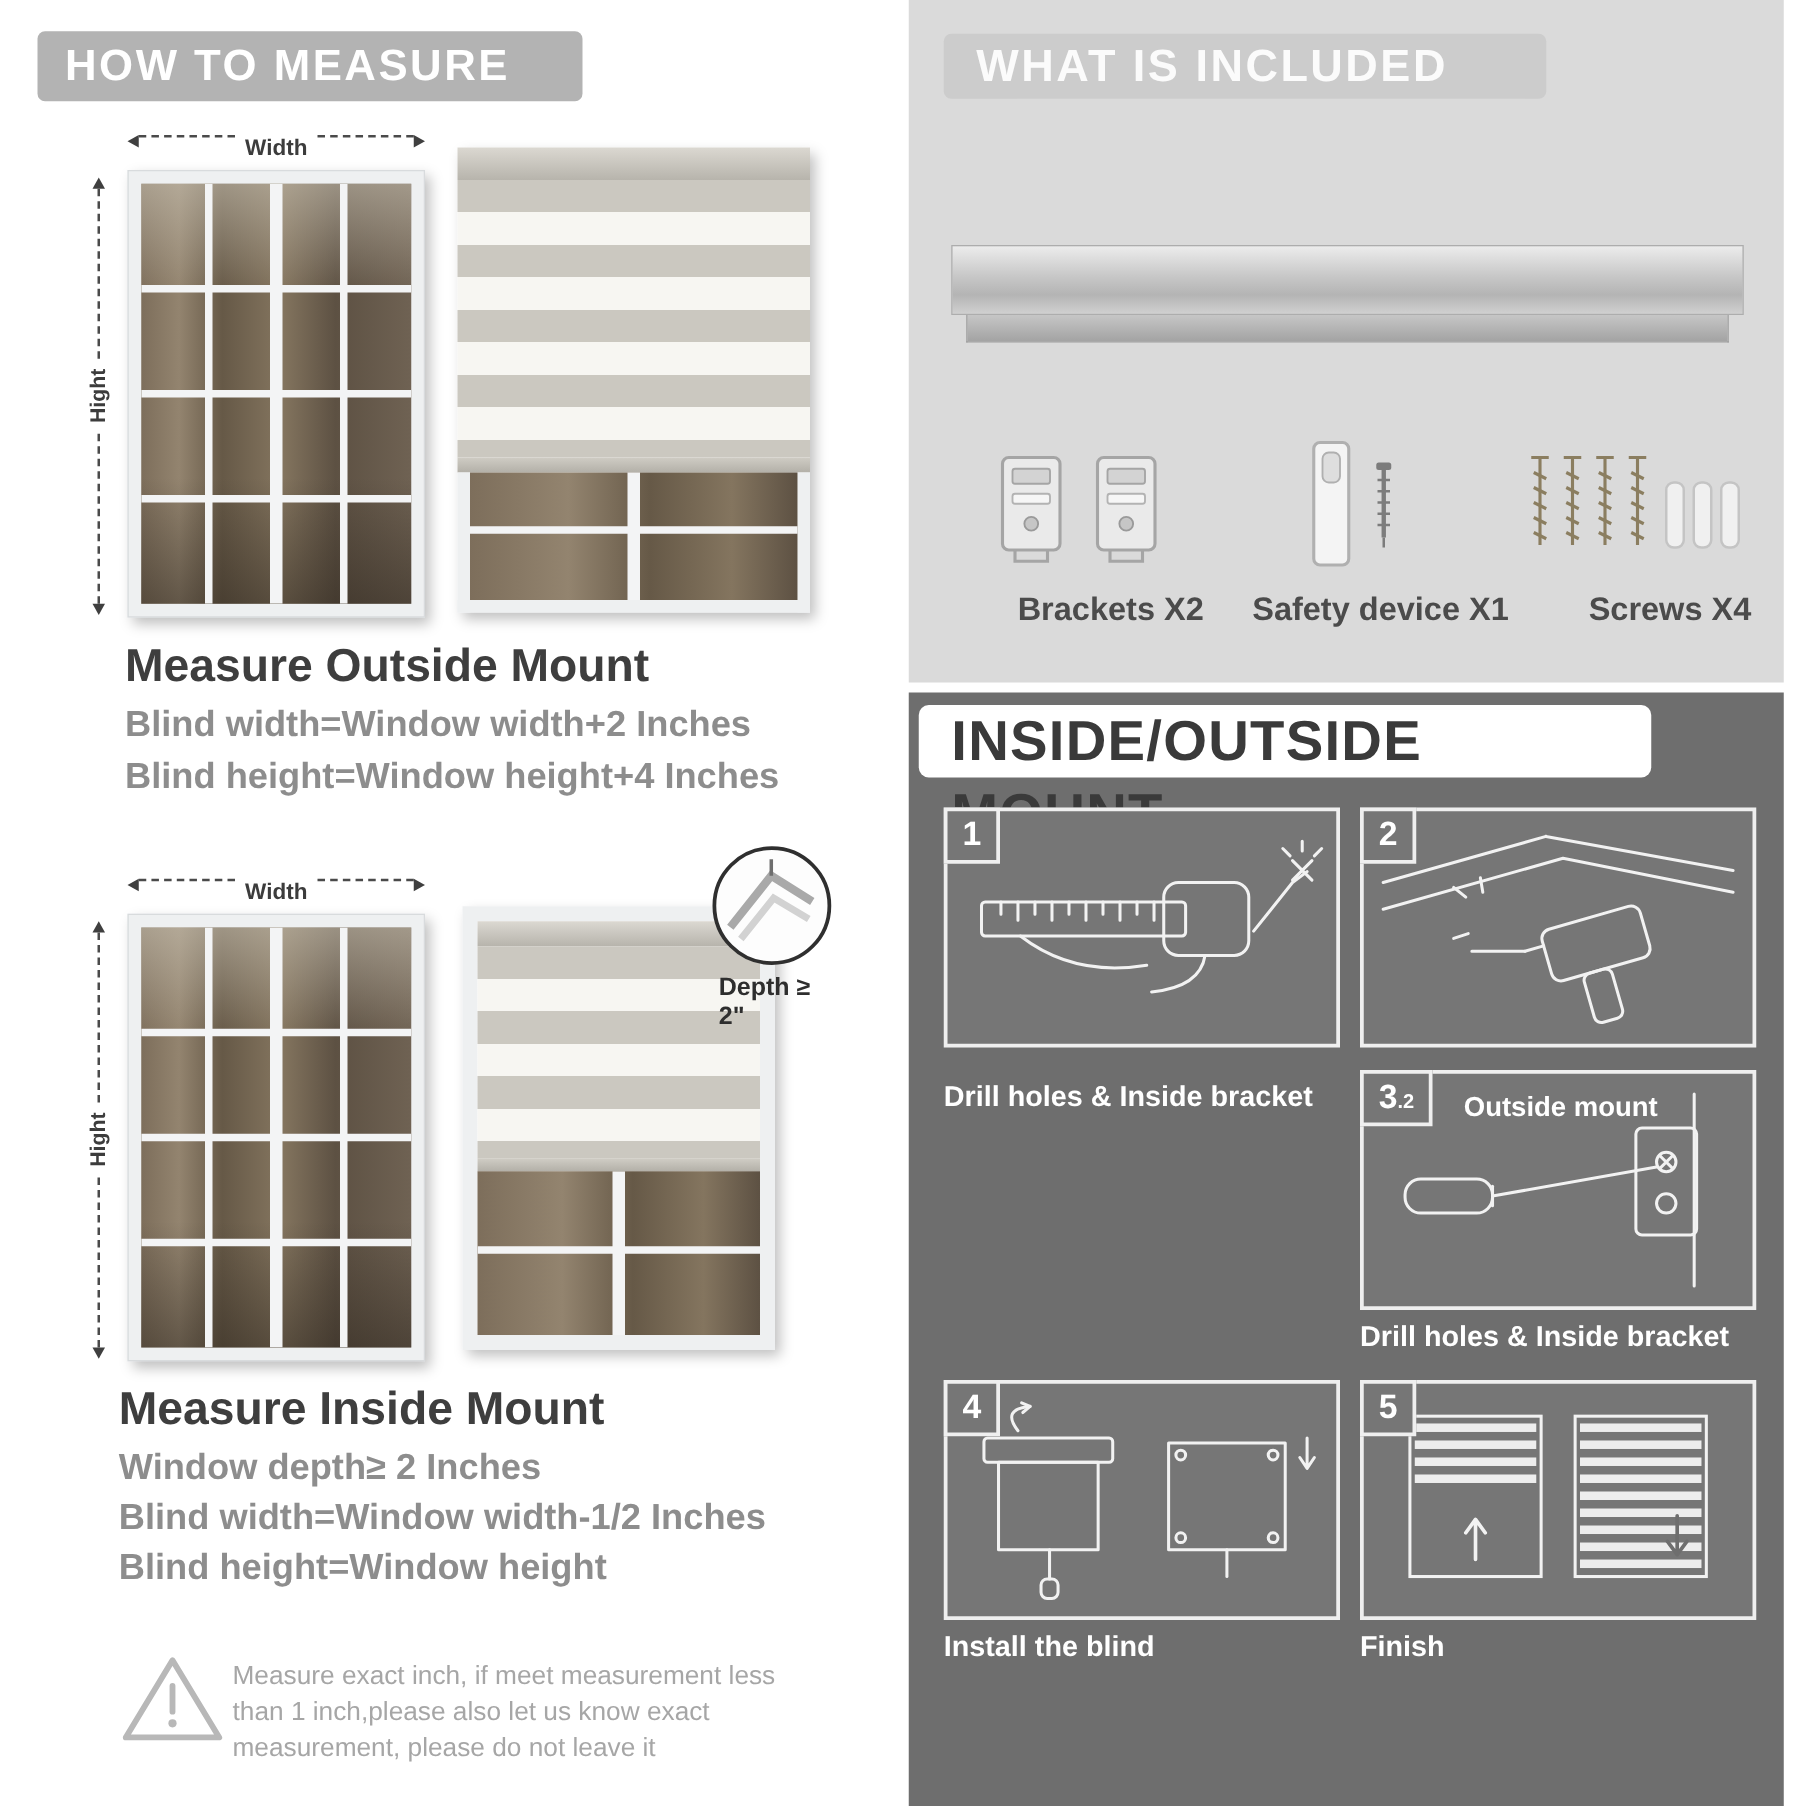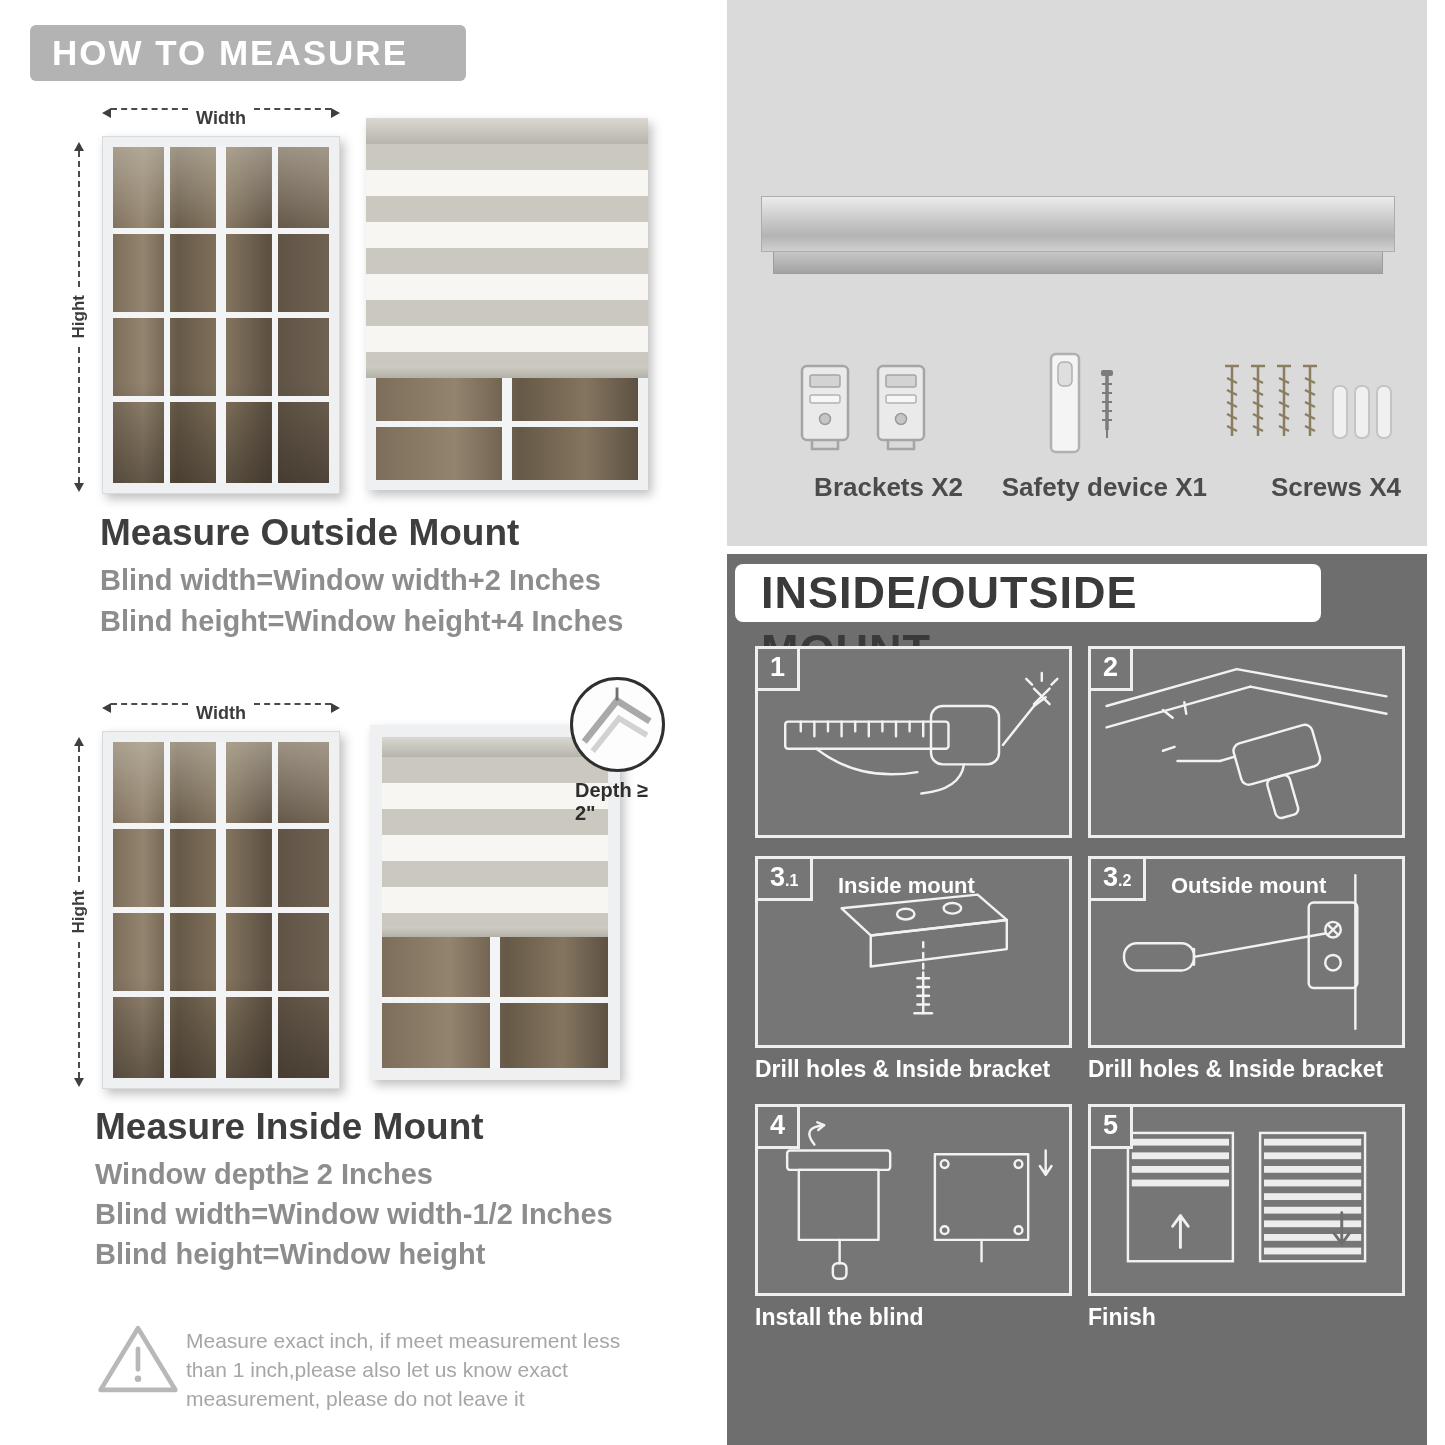--- a/index.html
+++ b/index.html
@@ -213,20 +213,21 @@
 <div class="sec-line l-in3">Blind height=Window height</div>
 
 <svg class="abs warn-icon" viewBox="0 0 92 84">
   <path d="M46 8 L86 74 L6 74 Z" fill="none" stroke="#b8b8b8" stroke-width="5" stroke-linejoin="round"></path>
   <path d="M46 30 V52" stroke="#b8b8b8" stroke-width="5" stroke-linecap="round"></path>
   <circle cx="46" cy="62" r="3.5" fill="#b8b8b8"></circle>
 </svg>
 <div class="abs warn-text">Measure exact inch, if meet measurement less than 1 inch,please also let us know exact measurement, please do not leave it</div>
 
 <div class="abs gray-top">
+  <div class="banner-wii">WHAT IS INCLUDED</div>
   <div class="headrail">
     <div class="rail-top"></div>
     <div class="rail-btm"></div>
   </div>
 
   <div class="inc-group g1">
     <div class="inc-icons">
       <svg width="62" height="100" viewBox="0 0 62 100">
         <rect x="8" y="8" width="46" height="74" rx="5" fill="#eaeaea" stroke="#a5a5a5" stroke-width="2.5"></rect>
         <rect x="16" y="17" width="30" height="12" rx="2" fill="#d3d3d3" stroke="#a5a5a5" stroke-width="1.5"></rect>
@@ -330,36 +331,20 @@
             <rect x="174" y="132" width="24" height="42" rx="6"></rect>
             <path d="M150 100 h-16"></path>
             <path d="M134 100 L92 88"></path>
           </g>
           <path d="M84 70 l-10 -8 M86 100 l-12 4 M98 66 l-2 -12"></path>
         </svg>
       </div>
     </div>
 
     <div class="step-cell">
-      <div class="panel">
-        <div class="badge">
-          <span>3</span><span class="sub">.1</span>
-        </div>
-        <div class="panel-label">Inside mount</div>
-        <svg class="art" viewBox="0 0 320 190" fill="none" stroke="#f2f2f2" stroke-width="2.5" stroke-linecap="round" stroke-linejoin="round">
-          <path d="M86 50 L226 36 L256 62 L116 78 Z"></path>
-          <ellipse cx="152" cy="56" rx="9" ry="5.5"></ellipse>
-          <ellipse cx="200" cy="50" rx="9" ry="5.5"></ellipse>
-          <path d="M116 78 L256 62 L256 92 L116 110 Z"></path>
-          <path d="M170 158 V116"></path>
-          <path d="M161 158 h18"></path>
-          <path d="M164 149 h12 M164 140 h12 M164 131 h12 M164 122 h12"></path>
-          <path d="M170 112 V82" stroke-dasharray="5 6"></path>
-        </svg>
-      </div>
       <div class="caption">Drill holes &amp;  Inside bracket</div>
     </div>
 
     <div class="step-cell">
       <div class="panel">
         <div class="badge">
           <span>3</span><span class="sub">.2</span>
         </div>
         <div class="panel-label">Outside mount</div>
         <svg class="art" viewBox="0 0 320 190" fill="none" stroke="#f2f2f2" stroke-width="2.5" stroke-linecap="round" stroke-linejoin="round">

